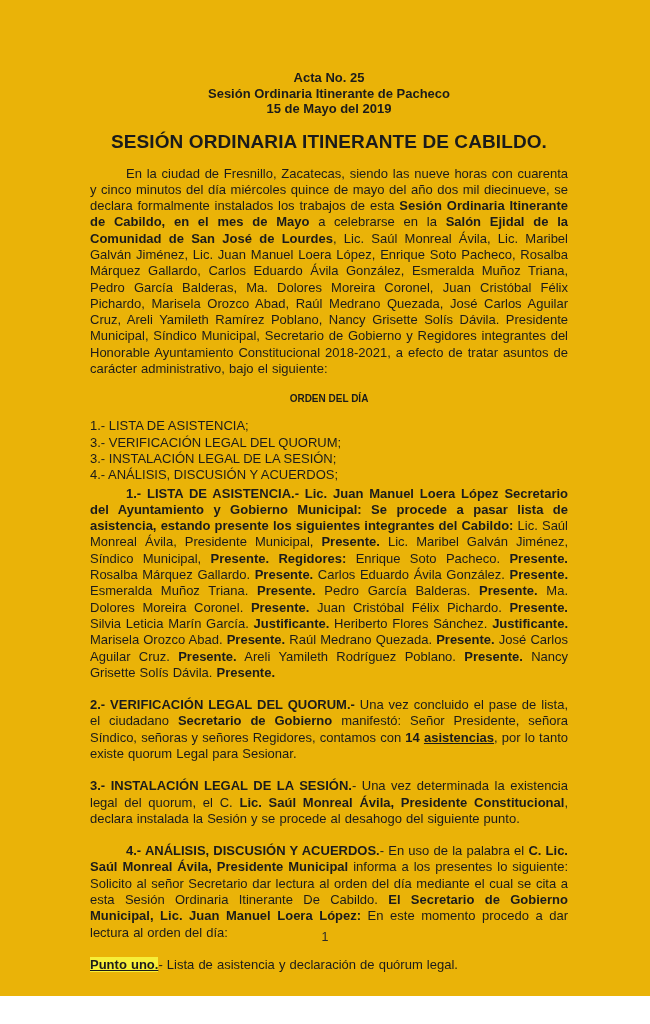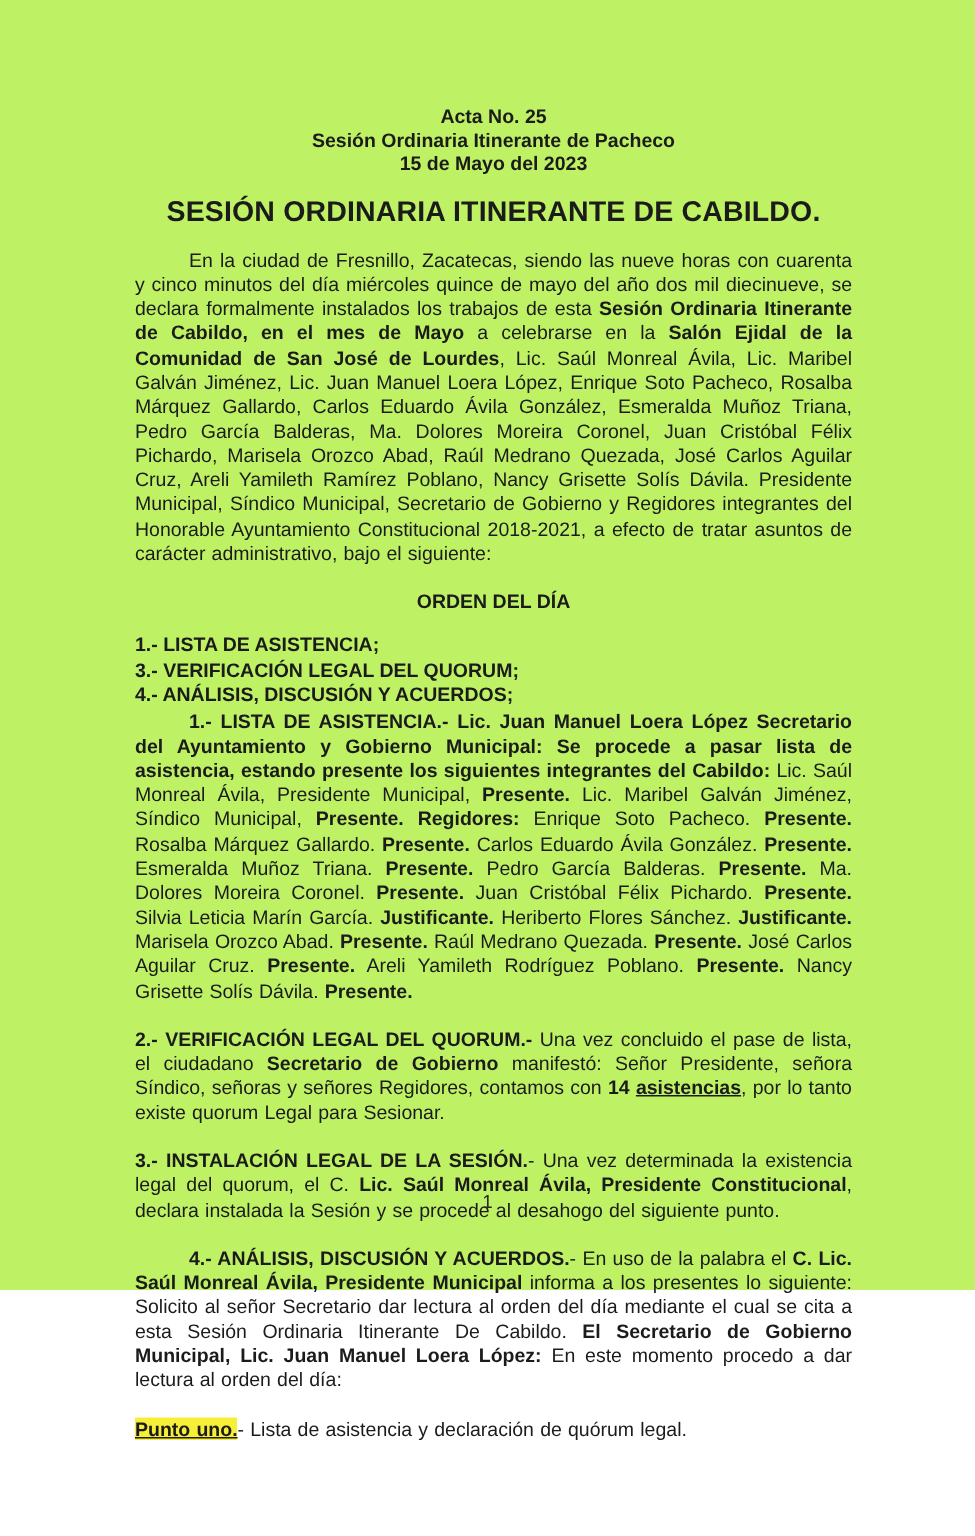--- a/index.html
+++ b/index.html
@@ -6,74 +6,75 @@
   * { margin: 0; padding: 0; box-sizing: border-box; }
   html, body { background: #ffffff; }
   body {
     width: 650px; height: 1024px;
     font-family: "Liberation Sans", sans-serif;
     color: var(--ink);
     overflow: hidden;
     position: relative;
   }
   .page {
-    width: 650px; height: 860px;
+    width: 650px; height: 996px;
     padding: 70px 82px 0 90px;
     position: relative;
-    background: #bef264;
+    background: #eab308;
   }
   .doc-header { text-align: center; }
   .hline { font-weight: bold; font-size: 13px; line-height: 15.5px; }
   .main-title {
     text-align: center; font-weight: bold; font-size: 19px;
     margin-top: 14px; margin-bottom: 13px; letter-spacing: 0.1px;
   }
   .section-head {
-    text-align: center; font-weight: bold; font-size: 13px;
+    text-align: center; font-weight: bold; font-size: 10px;
     margin-top: 13px; margin-bottom: 14px;
   }
   .para {
     font-size: 13px; line-height: 16.3px;
     text-align: justify;
     margin-bottom: 16px;
     word-spacing: 0.5px;
   }
   .para.indent { text-indent: 36px; }
   .para.tight { margin-bottom: 0; }
   .agenda { margin: 14px 0 2px 0; }
-  .agenda-item { font-weight: bold; font-size: 13px; line-height: 16.3px; }
+  .agenda-item { font-weight: normal; font-size: 13px; line-height: 16.3px; }
   .b { font-weight: bold; }
   .u { text-decoration: underline; }
   .hl { background: var(--hl-color); }
   .punto-line { font-size: 13px; line-height: 16.3px; text-align: left; margin-bottom: 0; }
   .page-number {
     position: absolute; bottom: 52px; left: 0; right: 0;
     text-align: center; font-size: 12.5px; color: #2a2a2a;
   }
 </style>
 </head>
 <body>
 
 <div class="page">
 
   <div class="doc-header">
     <div class="hline">Acta No. 25</div>
     <div class="hline">Sesión Ordinaria Itinerante de Pacheco</div>
-    <div class="hline">15 de Mayo del 2023</div>
+    <div class="hline">15 de Mayo del 2019</div>
   </div>
 
   <div class="main-title">SESIÓN ORDINARIA ITINERANTE DE CABILDO.</div>
 
   <p class="para indent"><span>En la ciudad de Fresnillo, Zacatecas, siendo las nueve horas con cuarenta y cinco minutos del día miércoles quince de mayo del año dos mil diecinueve, se declara formalmente instalados los trabajos de esta </span><span class="b">Sesión Ordinaria Itinerante de Cabildo, en el mes de Mayo</span><span> a celebrarse en la </span><span class="b">Salón Ejidal de la Comunidad de San José de Lourdes</span><span>, Lic. Saúl Monreal Ávila, Lic. Maribel Galván Jiménez, Lic. Juan Manuel Loera López, Enrique Soto Pacheco, Rosalba Márquez Gallardo, Carlos Eduardo Ávila González, Esmeralda Muñoz Triana, Pedro García Balderas, Ma. Dolores Moreira Coronel, Juan Cristóbal Félix Pichardo, Marisela Orozco Abad, Raúl Medrano Quezada, José Carlos Aguilar Cruz, Areli Yamileth Ramírez Poblano, Nancy Grisette Solís Dávila. Presidente Municipal, Síndico Municipal, Secretario de Gobierno y Regidores integrantes del Honorable Ayuntamiento Constitucional 2018-2021, a efecto de tratar asuntos de carácter administrativo,  bajo el siguiente:</span></p>
 
   <div class="section-head">ORDEN DEL DÍA</div>
 
   <div class="agenda">
     <div class="agenda-item">1.- LISTA DE ASISTENCIA;</div>
     <div class="agenda-item">3.- VERIFICACIÓN LEGAL DEL QUORUM;</div>
+    <div class="agenda-item">3.- INSTALACIÓN LEGAL DE LA SESIÓN;</div>
     <div class="agenda-item">4.- ANÁLISIS, DISCUSIÓN Y ACUERDOS;</div>
   </div>
 
 
   <p class="para indent"><span class="b">1.- LISTA DE ASISTENCIA.- Lic. Juan Manuel Loera López Secretario del Ayuntamiento y Gobierno Municipal: Se procede a pasar lista de asistencia, estando presente los siguientes integrantes del Cabildo:</span><span> Lic. Saúl Monreal Ávila, Presidente Municipal, </span><span class="b">Presente.</span><span> Lic. Maribel Galván Jiménez, Síndico Municipal, </span><span class="b">Presente. Regidores:</span><span> Enrique Soto Pacheco. </span><span class="b">Presente.</span><span> Rosalba Márquez Gallardo. </span><span class="b">Presente.</span><span> Carlos Eduardo Ávila González. </span><span class="b">Presente.</span><span> Esmeralda Muñoz Triana. </span><span class="b">Presente.</span><span> Pedro García Balderas. </span><span class="b">Presente.</span><span> Ma. Dolores Moreira Coronel. </span><span class="b">Presente.</span><span> Juan Cristóbal Félix Pichardo. </span><span class="b">Presente.</span><span> Silvia Leticia Marín García. </span><span class="b">Justificante.</span><span> Heriberto Flores Sánchez. </span><span class="b">Justificante.</span><span> Marisela Orozco Abad. </span><span class="b">Presente.</span><span> Raúl Medrano Quezada. </span><span class="b">Presente.</span><span> José Carlos Aguilar Cruz. </span><span class="b">Presente.</span><span> Areli Yamileth Rodríguez Poblano. </span><span class="b">Presente.</span><span> Nancy Grisette Solís Dávila. </span><span class="b">Presente.</span></p>
 
   <p class="para"><span class="b">2.- VERIFICACIÓN LEGAL DEL QUORUM.-</span><span> Una vez concluido el pase de lista, el ciudadano </span><span class="b">Secretario de Gobierno</span><span> manifestó: Señor Presidente, señora Síndico, señoras y señores Regidores, contamos con </span><span class="b">14 </span><span class="b u">asistencias</span><span>, por lo tanto existe quorum Legal para Sesionar.</span></p>
 
   <p class="para"><span class="b">3.- INSTALACIÓN LEGAL DE LA SESIÓN.</span><span>- Una vez determinada la existencia legal del quorum, el C. </span><span class="b">Lic. Saúl Monreal Ávila, Presidente Constitucional</span><span>, declara instalada la Sesión y se procede al desahogo del siguiente punto.</span></p>
 

